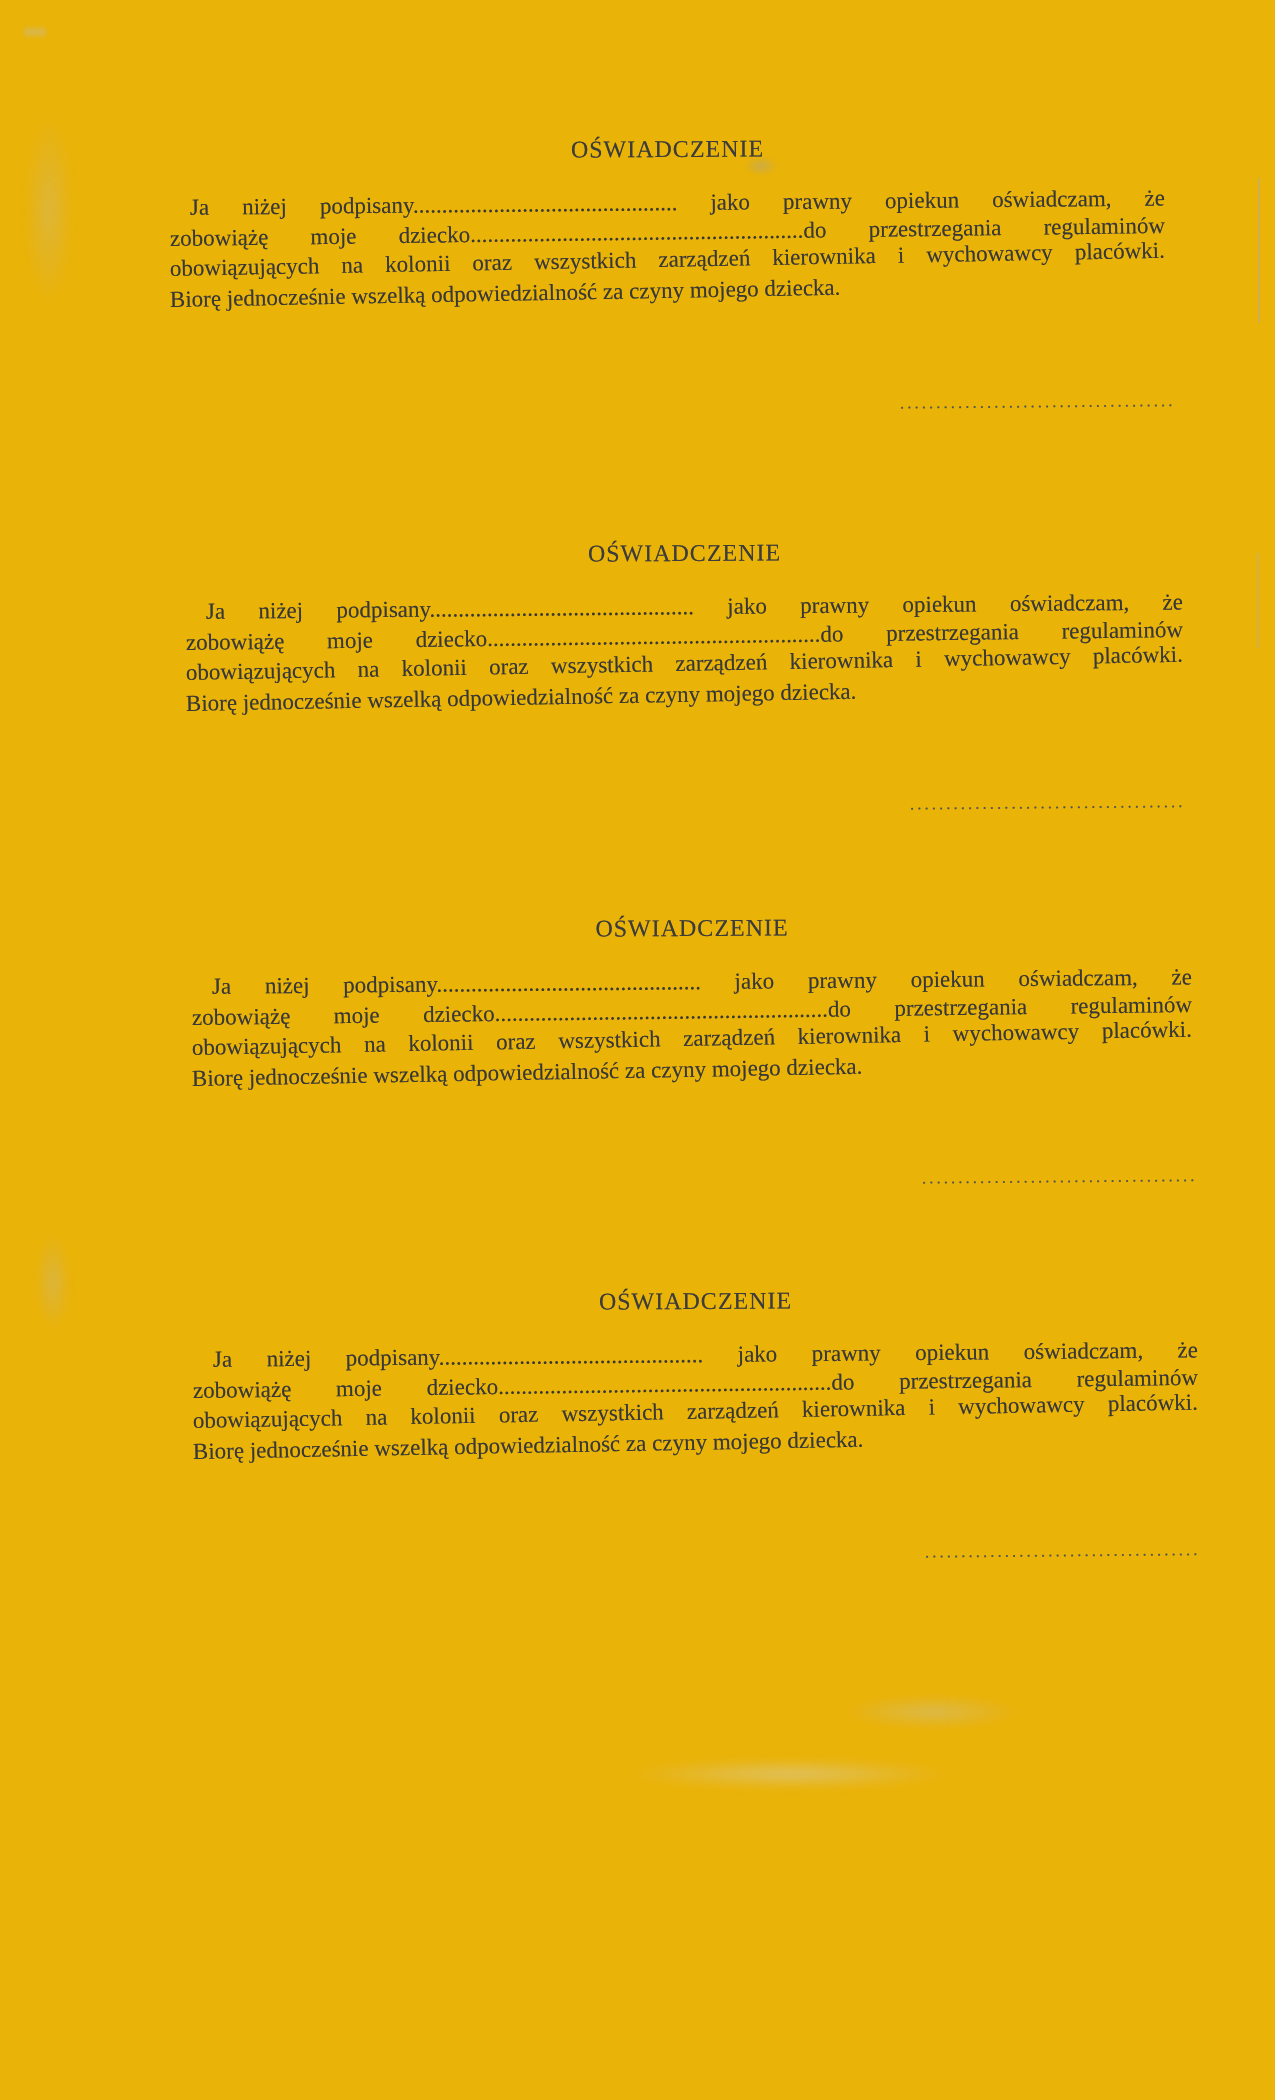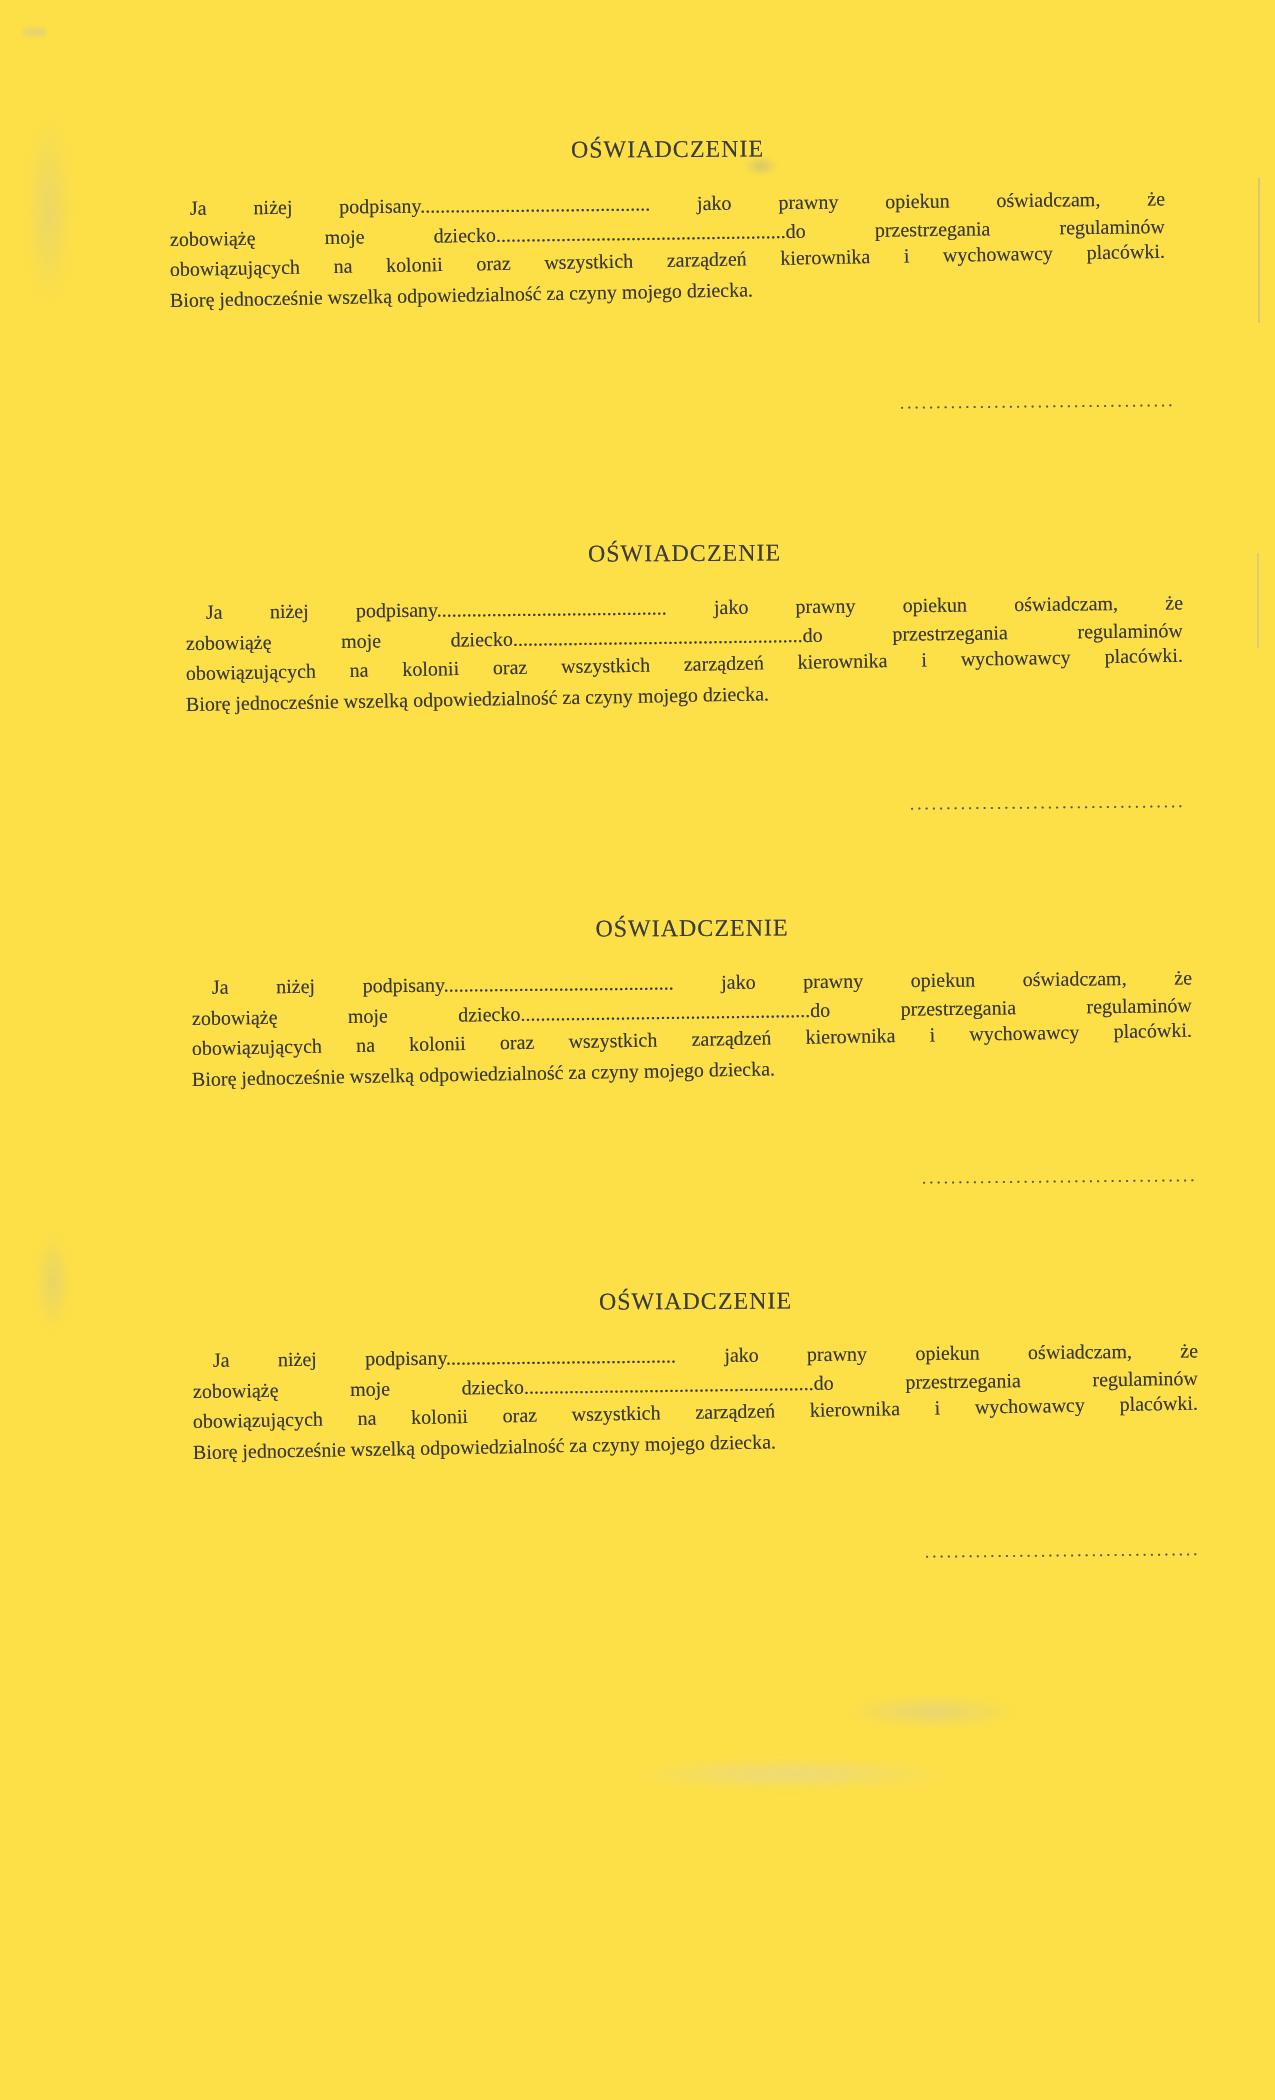--- a/index.html
+++ b/index.html
@@ -1,41 +1,41 @@
 <!DOCTYPE html>
 <html><head>
 <meta charset="utf-8">
 <style>
   html,body{margin:0;padding:0;background:#e9e9e9;}
   .page{
     position:relative;
     width:1275px;height:2100px;
     margin:0 auto;
-    background:#fde047;
+    background:#eab308;
     overflow:hidden;
     font-family:"Liberation Serif","DejaVu Serif",serif;
     color:#3a3a3a;
   }
   
   .decl{
     position:absolute;
   }
   .decl-title{
     margin:0;
     font-size:24px;
     font-weight:400;
     letter-spacing:1px;
     text-align:center;
     color:#3c3c3c;
     text-shadow:0 0 0.6px rgba(60,60,60,.55);
     transform:rotate(-0.3deg);
   }
   .decl-para{
     margin-top:30px;
-    font-size:20px;
+    font-size:23px;
     line-height:30.5px;
     color:#383838;
     text-shadow:0 0 0.6px rgba(56,56,56,.5);
   }
   .line{
     white-space:nowrap;
     transform-origin:left center;
   }
   .just{
     white-space:normal;

